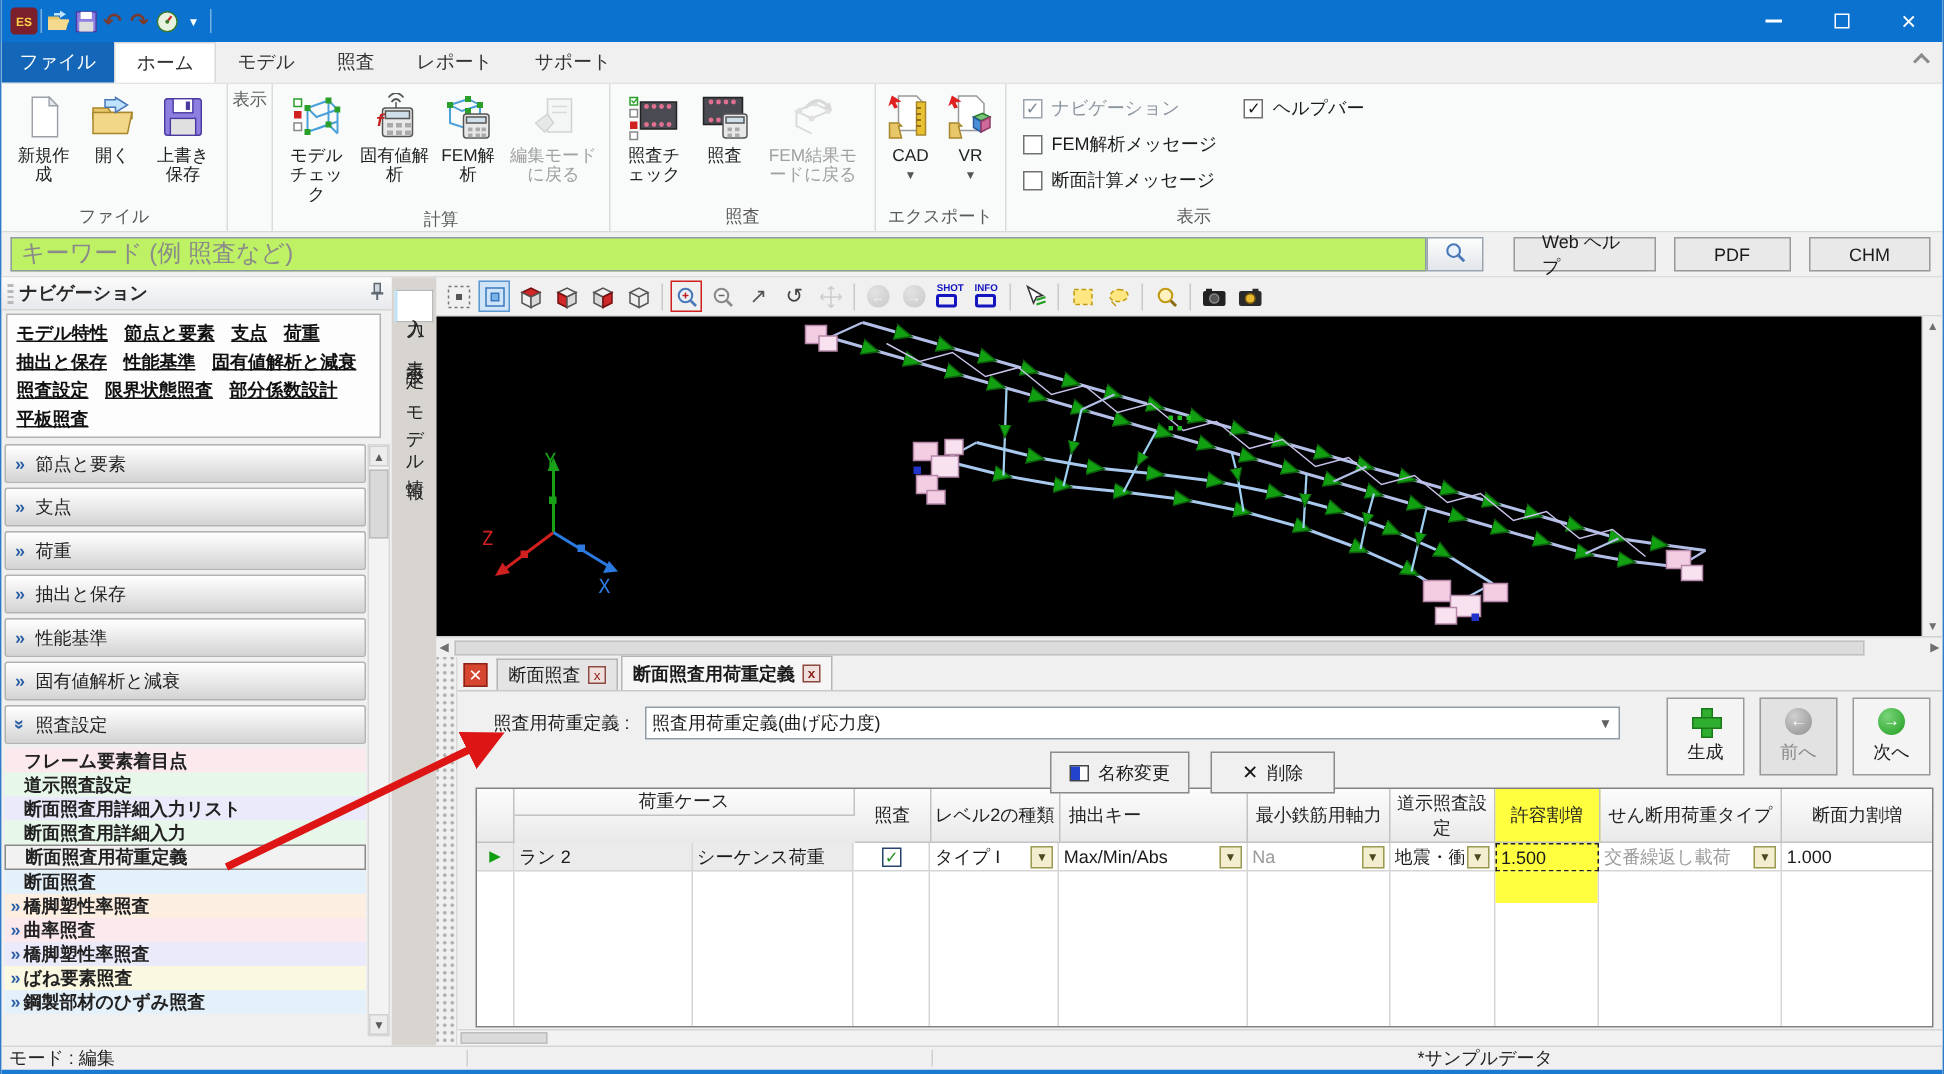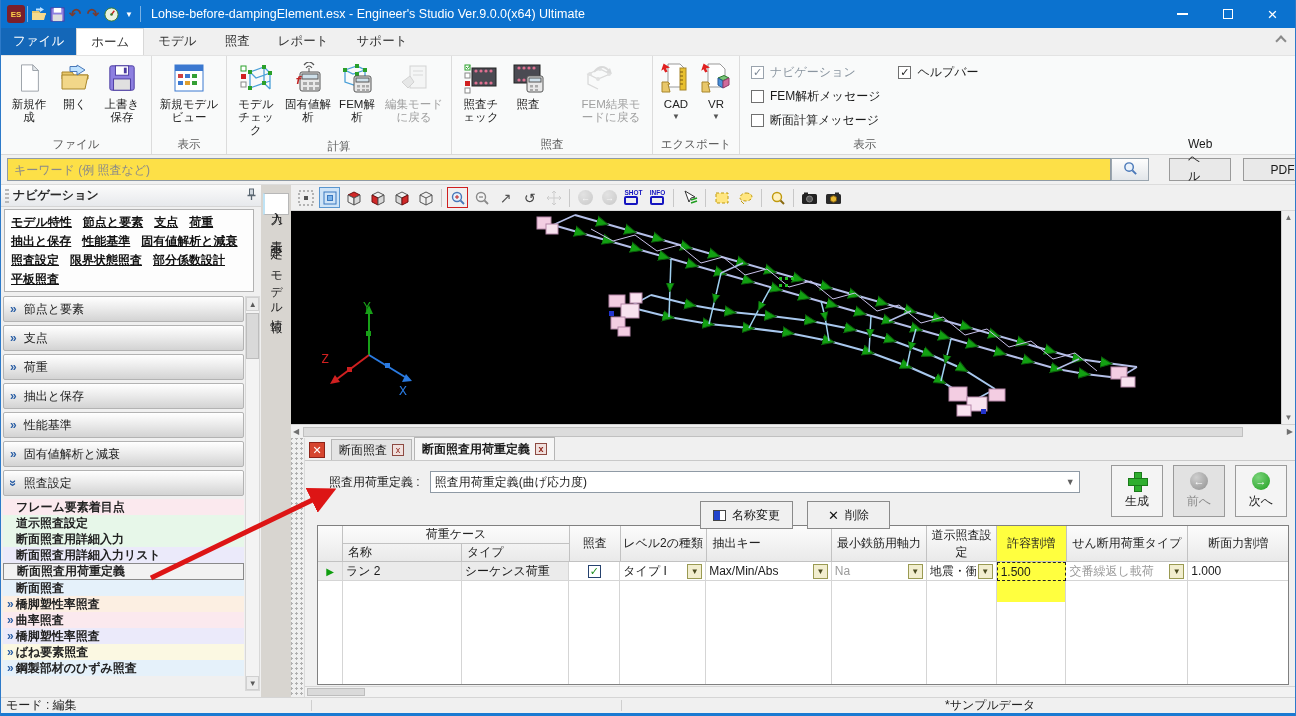--- a/index.html
+++ b/index.html
@@ -40,21 +40,21 @@
   .cbcol { display:flex; flex-direction:column; gap:7px; }
   .cbrow { display:flex; align-items:center; gap:6px; font-size:12px; }
   .cbox { width:13px; height:13px; background:#fff; border:1px solid #707070; display:flex; align-items:center; justify-content:center; font-size:11px; font-weight:bold; }
   .cbox.checked-gray { color:#7a8694; border-color:#9aa3ad; }
   .cbox.checked-dark { color:#1a1a1a; }
   .cbrow.dim { color:#8a95a0; }
 
   
   .helpbar { height:30px; background:#f1f1f1; display:flex; align-items:center; padding:0 6px; gap:12px; border-bottom:1px solid #dcdcdc; }
   .searchwrap { display:flex; align-items:center; }
-  .searchinput { width:1104px; height:23px; border:1px solid #8f9aa5; background:#fde047; padding:0 6px; font-size:12px; font-family:inherit; color:#333; }
+  .searchinput { width:944px; height:23px; border:1px solid #8f9aa5; background:#bef264; padding:0 6px; font-size:16px; font-family:inherit; color:#333; }
   .searchinput::placeholder { color:#8a8a8a; }
   .searchbtn { width:38px; height:23px; background:linear-gradient(#fdfdfd,#e2e6ea); border:1px solid #9aa5af; display:flex; align-items:center; justify-content:center; }
   .helpbtn { height:23px; padding:0 18px; background:#e9e9e9; border:1px solid #9a9a9a; display:flex; align-items:center; font-size:12px; }
   .helpbtn.web { margin-left:8px; }
 
   
   .main { display:flex; height:512px; }
 
   
   .navpanel { width:262px; background:#f0f0f0; display:flex; flex-direction:column; position:relative; }
@@ -189,21 +189,20 @@
       <span class="qicon">
         <svg width="15" height="15" viewBox="0 0 16 16">
             <circle cx="8" cy="8" r="7" fill="#e8f2e0" stroke="#3a7a2a"></circle>
             <path d="M8 8L11 4" stroke="#cc2222" stroke-width="1.5"></path>
             <circle cx="8" cy="8" r="1.4" fill="#3a7a2a"></circle>
           </svg>
       </span>
       <span class="qicon" style="font-size:8px;">▼</span>
       <span class="sep"></span>
     </div>
-    <span class="title-text">Lohse-before-dampingElement.esx - Engineer's Studio Ver.9.0.0(x64) Ultimate</span>
     <div class="wincontrols">
       <div class="winbtn">
           <span class="minglyph"></span>
         </div>
       <div class="winbtn">
           <span class="maxglyph"></span>
         </div>
       <div class="winbtn">
           <span class="closeglyph">×</span>
         </div>
@@ -252,37 +251,20 @@
                 <rect x="18" y="5" width="3" height="6" fill="#4a3aa0"></rect>
               </svg>
           </span>
           <span style="width:46px;">上書き保存</span>
         </div>
       </div>
       <div class="rgroup-label">ファイル</div>
     </div>
 
     <div class="rgroup">
-      <div class="rbuttons">
-        <div class="rbtn">
-          <span class="ricon">
-            <svg width="32" height="30" viewBox="0 0 32 30">
-                <rect x="2" y="2" width="28" height="26" fill="#fff" stroke="#3b78d0"></rect>
-                <rect x="2" y="2" width="28" height="6" fill="#3b78d0"></rect>
-                <rect x="5" y="11" width="5" height="4" fill="#d04040"></rect>
-                <rect x="12" y="11" width="5" height="4" fill="#3b78d0"></rect>
-                <rect x="19" y="11" width="5" height="4" fill="#35a035"></rect>
-                <rect x="5" y="18" width="5" height="4" fill="#3b78d0"></rect>
-                <rect x="12" y="18" width="5" height="4" fill="#e0a030"></rect>
-                <rect x="19" y="18" width="5" height="4" fill="#35a035"></rect>
-              </svg>
-          </span>
-          <span style="width:62px;">新規モデルビュー</span>
-        </div>
-      </div>
       <div class="rgroup-label">表示</div>
     </div>
 
     <div class="rgroup">
       <div class="rbuttons">
         <div class="rbtn">
           <span class="ricon">
             <svg width="32" height="32" viewBox="0 0 32 32">
                 <path d="M10 10l14-5 6 6-14 5zM10 26l14-5 6 6M10 10v16M24 5v16M30 11v16M16 24l14-5" fill="none" stroke="#4aa0d8" stroke-width="1.3"></path>
                 <rect x="8" y="8" width="4" height="4" fill="#2aa02a"></rect>
@@ -398,21 +380,21 @@
             <svg width="34" height="32" viewBox="0 0 34 32">
                 <path d="M6 12l12-5 10 5-12 5z M6 12v10l10 5" fill="none" stroke="#aaa" stroke-width="1.3"></path>
                 <circle cx="8" cy="12" r="2" fill="#bbb"></circle>
                 <circle cx="18" cy="7" r="2" fill="#bbb"></circle>
                 <circle cx="27" cy="12" r="2" fill="#bbb"></circle>
                 <circle cx="16" cy="17" r="2" fill="#bbb"></circle>
                 <path d="M12 10q8-10 16 0" fill="none" stroke="#aaa" stroke-width="2"></path>
                 <path d="M28 6l2 6-6-2z" fill="#aaa"></path>
               </svg>
           </span>
-          <span style="width:70px;margin-left:24px;">FEM結果モードに戻る</span>
+          <span style="width:70px;">FEM結果モードに戻る</span>
         </div>
       </div>
       <div class="rgroup-label">照査</div>
     </div>
 
     <div class="rgroup">
       <div class="rbuttons">
         <div class="rbtn">
           <span class="ricon">
             <svg width="32" height="32" viewBox="0 0 32 32">
@@ -543,22 +525,22 @@
             <span class="chev">»</span>
             <span>固有値解析と減衰</span>
           </div>
         <div class="acc-h">
             <span class="chev down">»</span>
             <span>照査設定</span>
           </div>
 
         <div class="navchild c-pink">フレーム要素着目点</div>
         <div class="navchild c-green">道示照査設定</div>
+        <div class="navchild c-lav">断面照査用詳細入力リスト</div>
         <div class="navchild c-green">断面照査用詳細入力</div>
-        <div class="navchild c-lav">断面照査用詳細入力リスト</div>
         <div class="navchild sel">断面照査用荷重定義</div>
         <div class="navchild c-cyan">断面照査</div>
         <div class="navchild c-peach">
             <span class="chev">»</span>
             <span>橋脚塑性率照査</span>
           </div>
         <div class="navchild c-pink">
             <span class="chev">»</span>
             <span>曲率照査</span>
           </div>
@@ -864,24 +846,20 @@
             </div>
           </div>
 
           <div class="tblwrap">
             <div class="tbl">
 
               <div class="hd flexr">
                 <div class="hcell tall" style="width:25px;"></div>
                 <div style="width:227px;">
                   <div class="hcell h18" style="width:227px;">荷重ケース</div>
-                  <div class="flexr">
-                    <div class="hcell h18" style="width:119px; justify-content:flex-start; padding-left:5px;">名称</div>
-                    <div class="hcell h18" style="width:108px; justify-content:flex-start; padding-left:5px;">タイプ</div>
-                  </div>
                 </div>
                 <div class="hcell tall" style="width:51px;">照査</div>
                 <div class="hcell tall" style="width:86px;">レベル2の種類</div>
                 <div class="hcell tall" style="width:126px; justify-content:flex-start; padding-left:6px;">抽出キー</div>
                 <div class="hcell tall" style="width:95px;">最小鉄筋用軸力</div>
                 <div class="hcell tall" style="width:70px;">道示照査設定</div>
                 <div class="hcell tall yellow" style="width:70px;">許容割増</div>
                 <div class="hcell tall" style="width:122px;">せん断用荷重タイプ</div>
                 <div class="hcell tall" style="width:100px; border-right:none;">断面力割増</div>
               </div>

